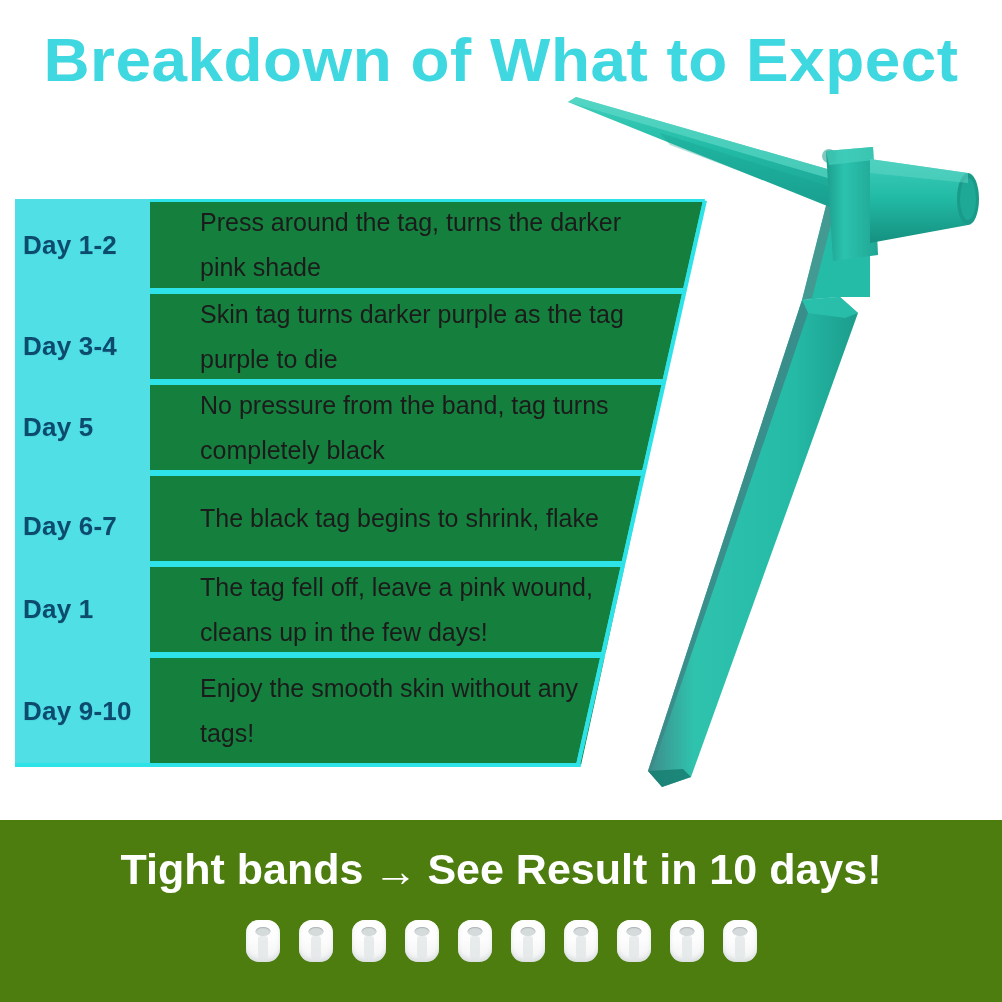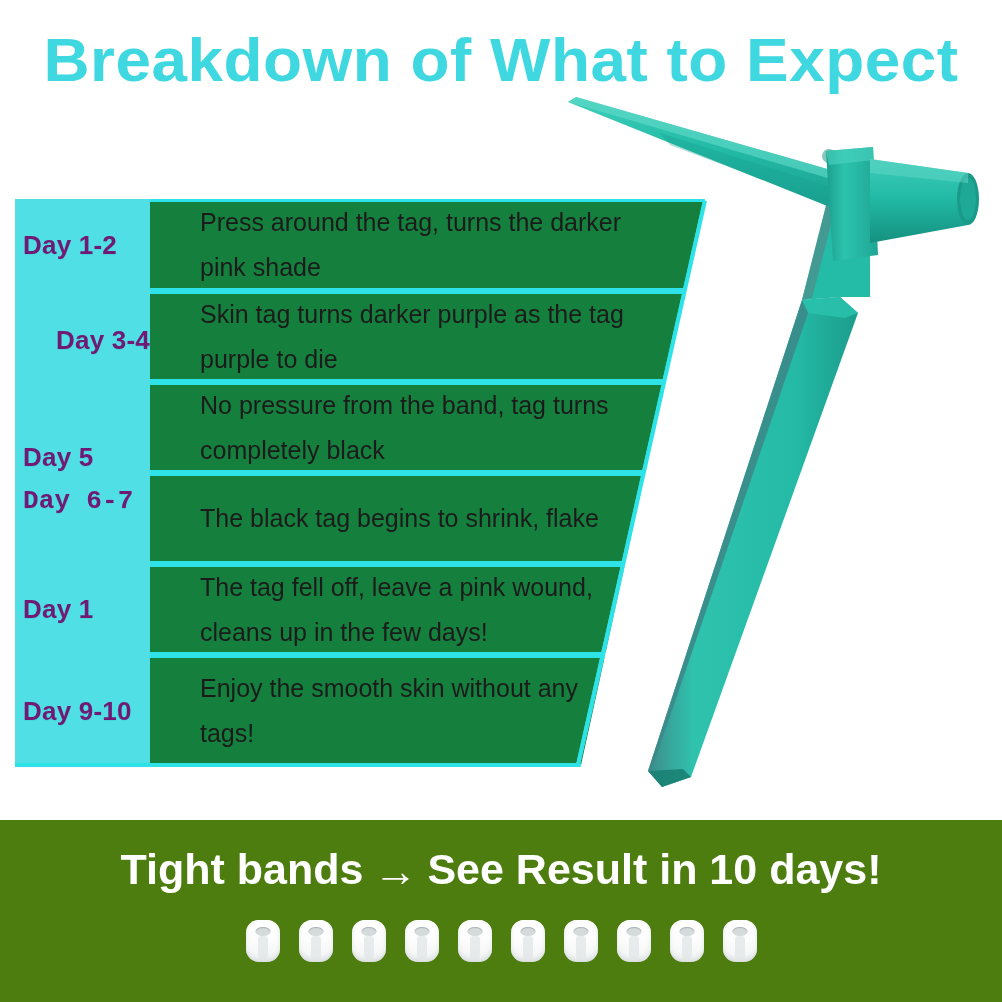--- a/index.html
+++ b/index.html
@@ -44,21 +44,21 @@
   #day-column .day-cell{
     position:absolute;
     left:0;width:152px;
     display:flex;align-items:center;
     box-sizing:border-box;
     padding-left:8px;
   }
   #day-column .day-cell span{
     font-size:26px;
     font-weight:bold;
-    color:#701a75;
+    color:#0c4a6e;
     letter-spacing:0.2px;
     text-shadow:0 1px 1px rgba(0,0,0,0.06);
   }
 
   
   .text-cell{
     position:absolute;
     left:135px;
     background:#15803d;
     border-top:3px solid #2EE3E8;
@@ -157,27 +157,27 @@
 <body>
 
 <div id="title">Breakdown of What to Expect</div>
 
 <div id="table-wrap">
 
   <div id="day-column">
     <div class="day-cell" style="top:0px;height:92px;">
       <span>Day 1-2</span>
     </div>
-    <div class="day-cell" style="top:96px;height:91px;margin-left:33px;">
+    <div class="day-cell" style="top:102px;height:91px;">
       <span>Day 3-4</span>
     </div>
-    <div class="day-cell" style="top:183px;height:91px;align-items:flex-end;">
+    <div class="day-cell" style="top:183px;height:91px;">
       <span>Day 5</span>
     </div>
-    <div class="day-cell" style="top:256px;height:91px;font-family:Liberation Mono, monospace;">
+    <div class="day-cell" style="top:282px;height:91px;">
       <span>Day 6-7</span>
     </div>
     <div class="day-cell" style="top:365px;height:91px;">
       <span>Day 1</span>
     </div>
     <div class="day-cell" style="top:456px;height:112px;">
       <span>Day 9-10</span>
     </div>
   </div>
 

